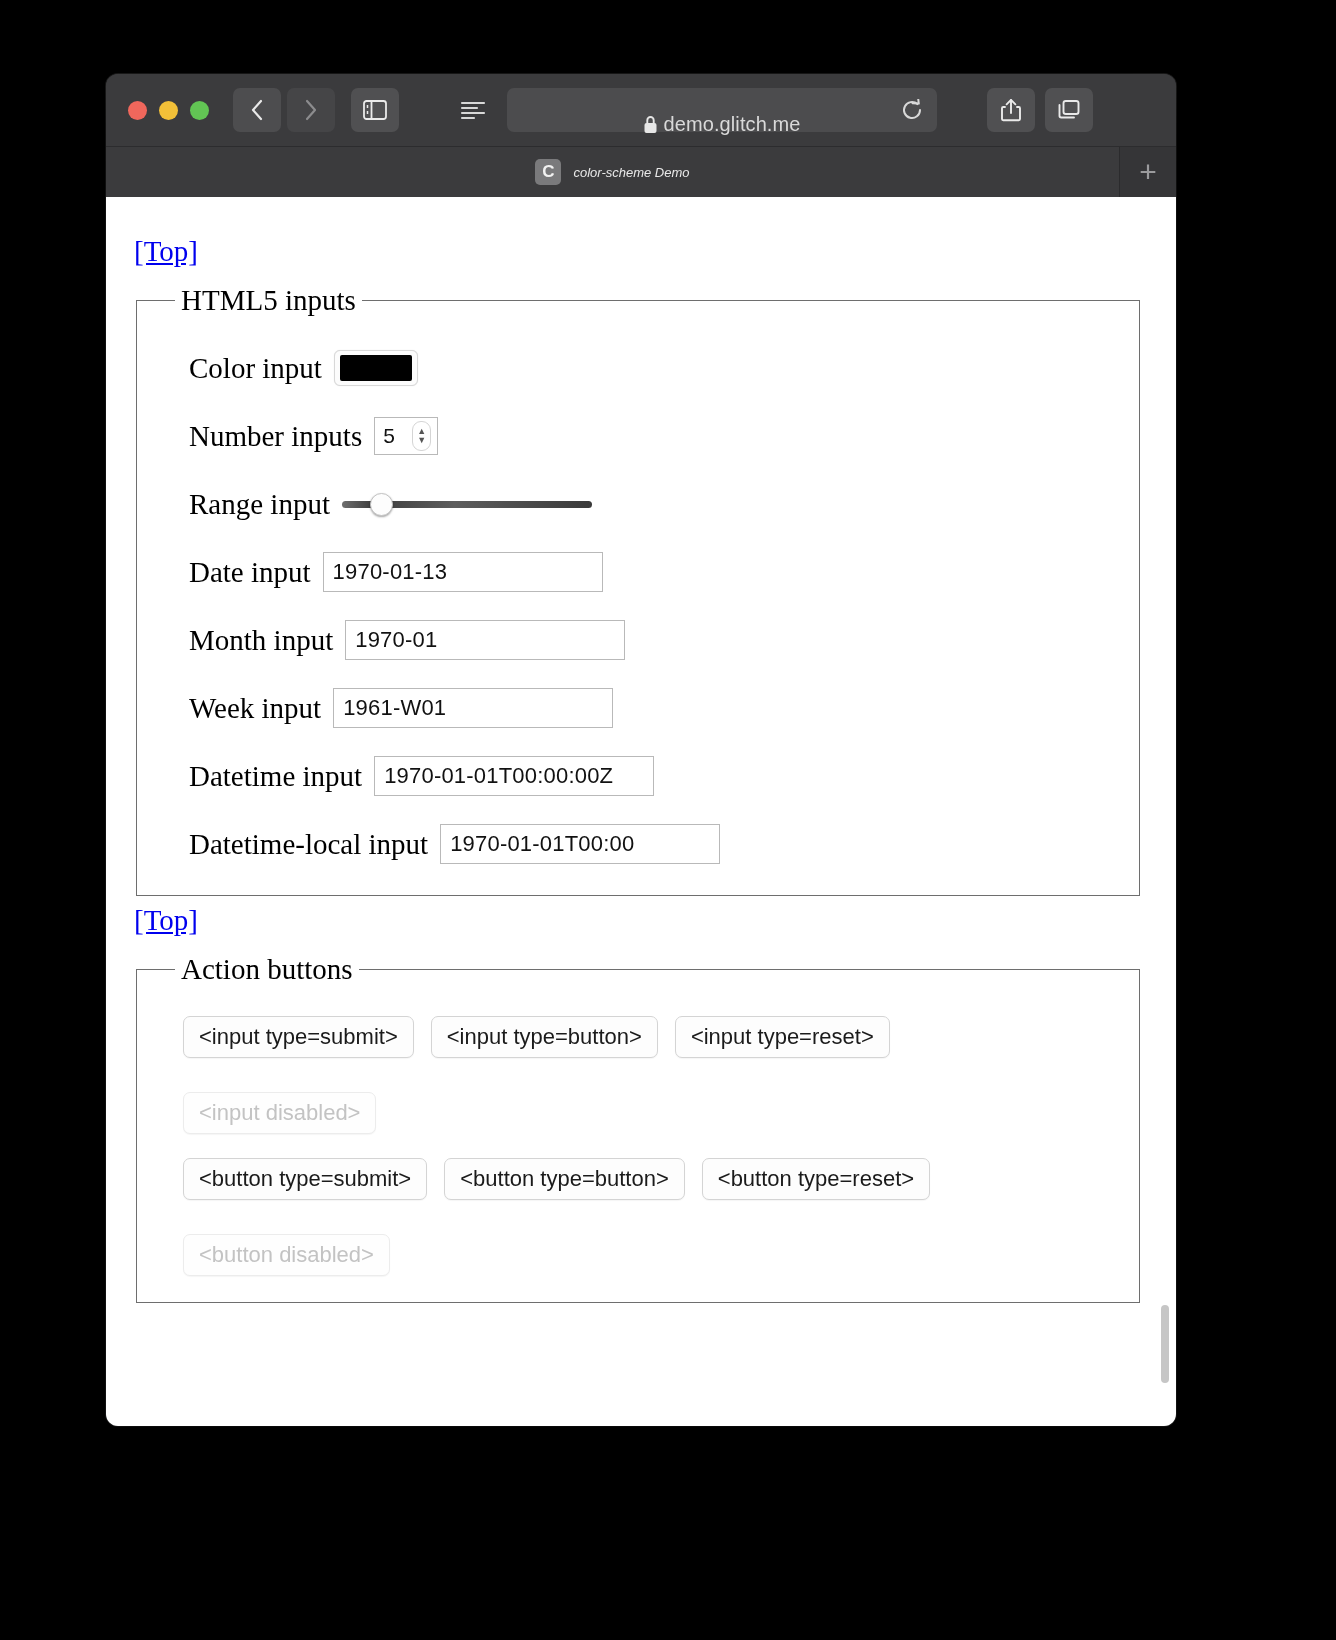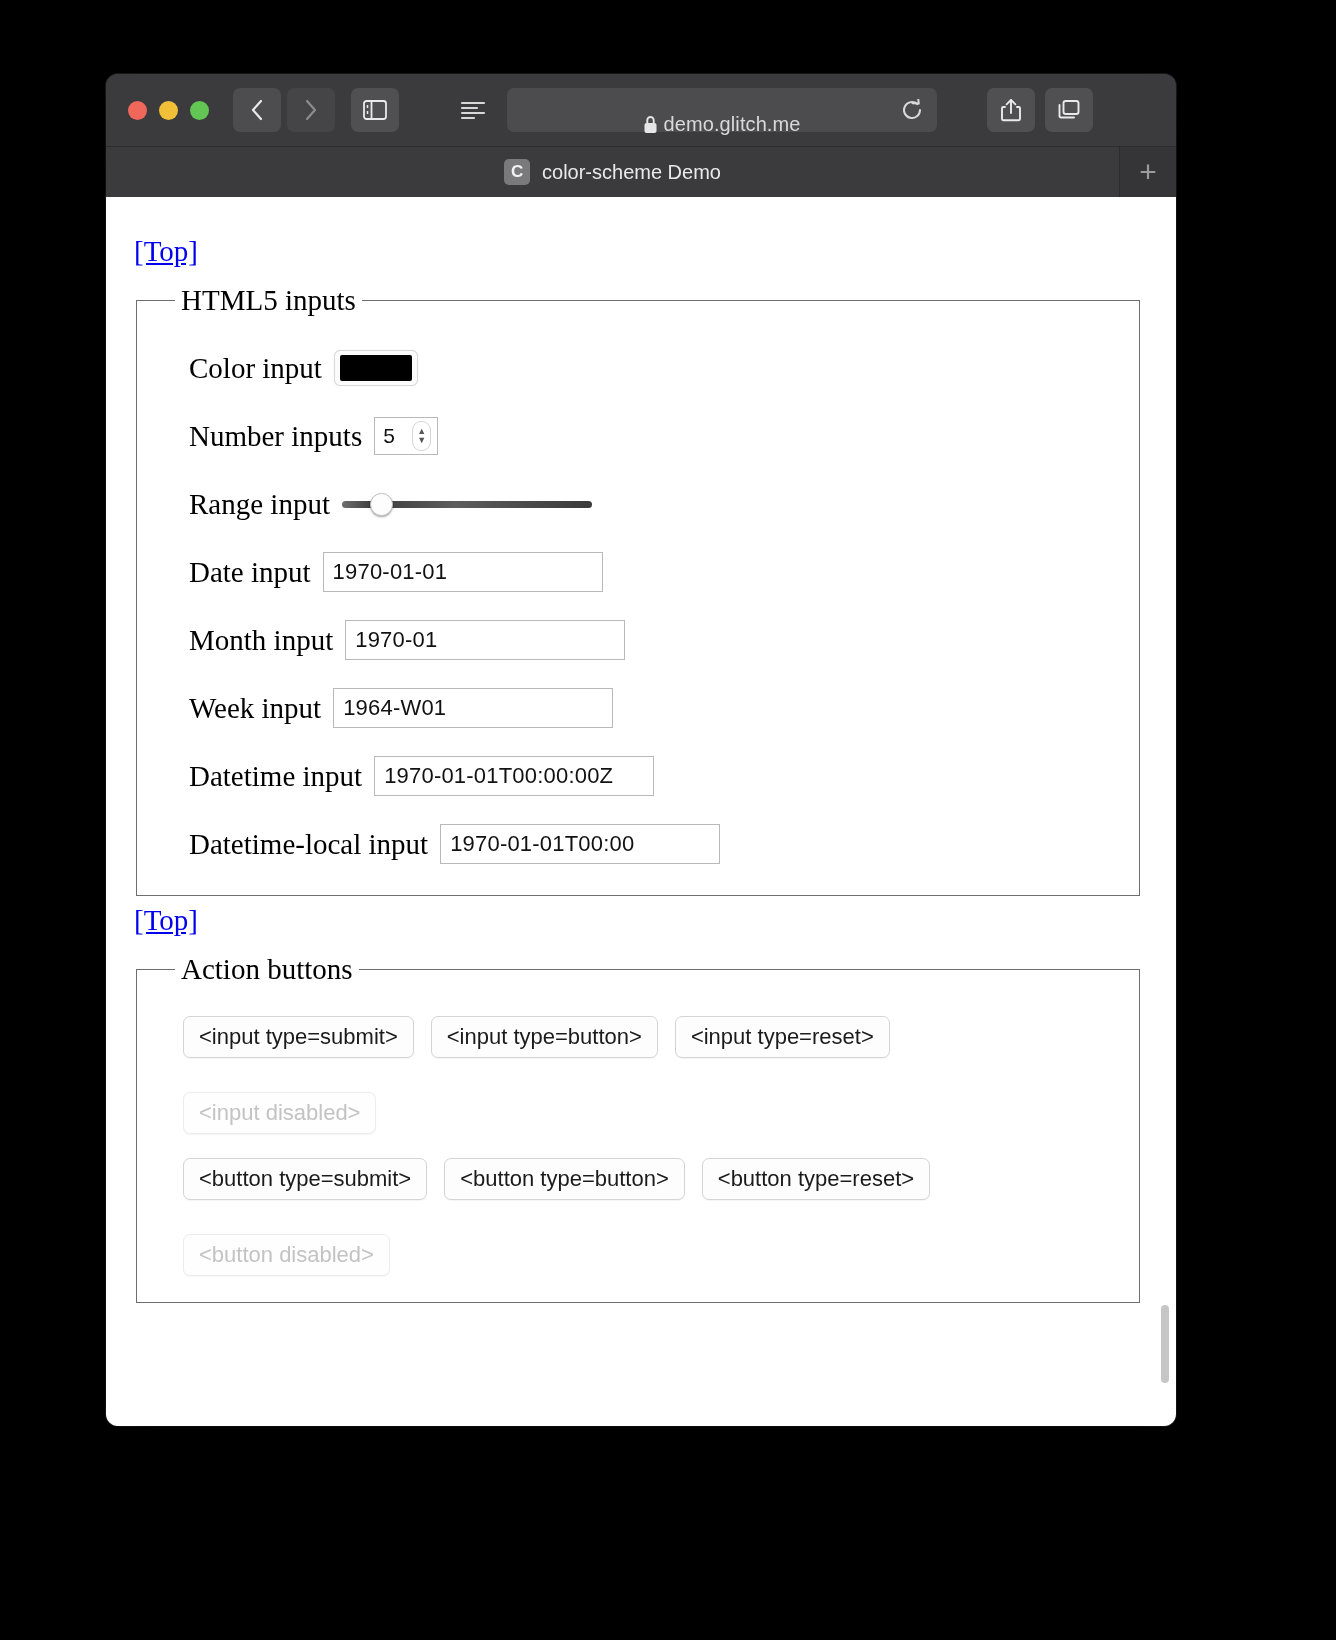--- a/index.html
+++ b/index.html
@@ -111,21 +111,21 @@
   }
   #favicon {
     width: 26px; height: 26px;
     background: #7a7a7c;
     border-radius: 5px;
     color: #f2f2f2;
     font-size: 17px;
     font-weight: bold;
     display: flex; align-items: center; justify-content: center;
   }
-  #tabtitle { color: #e9e9e9; font-size: 20px; }
+  #tabtitle { color: #e9e9e9; font-size: 13px; font-style: italic; }
   #newtab {
     width: 56px;
     display: flex; align-items: center; justify-content: center;
     color: #9b9b9d;
     font-size: 30px;
     font-weight: 300;
   }
 
   
   #page {
@@ -432,31 +432,31 @@
         <div class="field-row">
           <span class="flabel">Range input</span>
           <div class="range-wrap">
             <div class="range-track"></div>
             <div class="range-thumb"></div>
           </div>
         </div>
 
         <div class="field-row">
           <span class="flabel">Date input</span>
-          <div class="text-input w-date">1970-01-01</div>
+          <div class="text-input w-date">1970-01-13</div>
         </div>
 
         <div class="field-row">
           <span class="flabel">Month input</span>
           <div class="text-input w-month">1970-01</div>
         </div>
 
         <div class="field-row">
           <span class="flabel">Week input</span>
-          <div class="text-input w-week">1964-W01</div>
+          <div class="text-input w-week">1961-W01</div>
         </div>
 
         <div class="field-row">
           <span class="flabel">Datetime input</span>
           <div class="text-input w-dt">1970-01-01T00:00:00Z</div>
         </div>
 
         <div class="field-row">
           <span class="flabel">Datetime-local input</span>
           <div class="text-input w-dtl">1970-01-01T00:00</div>

